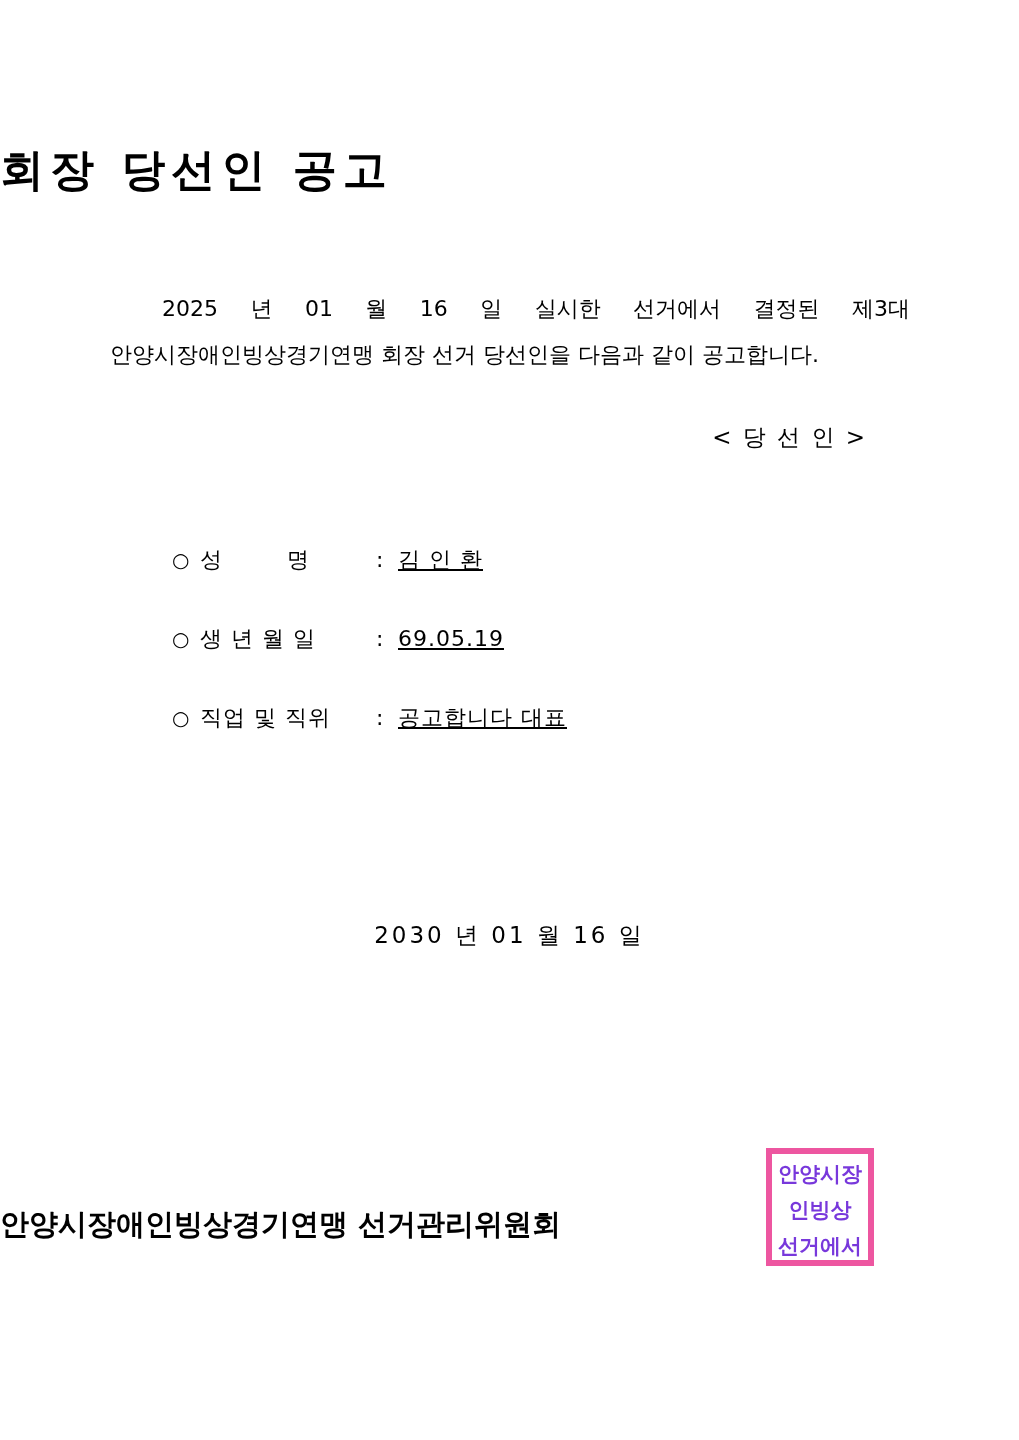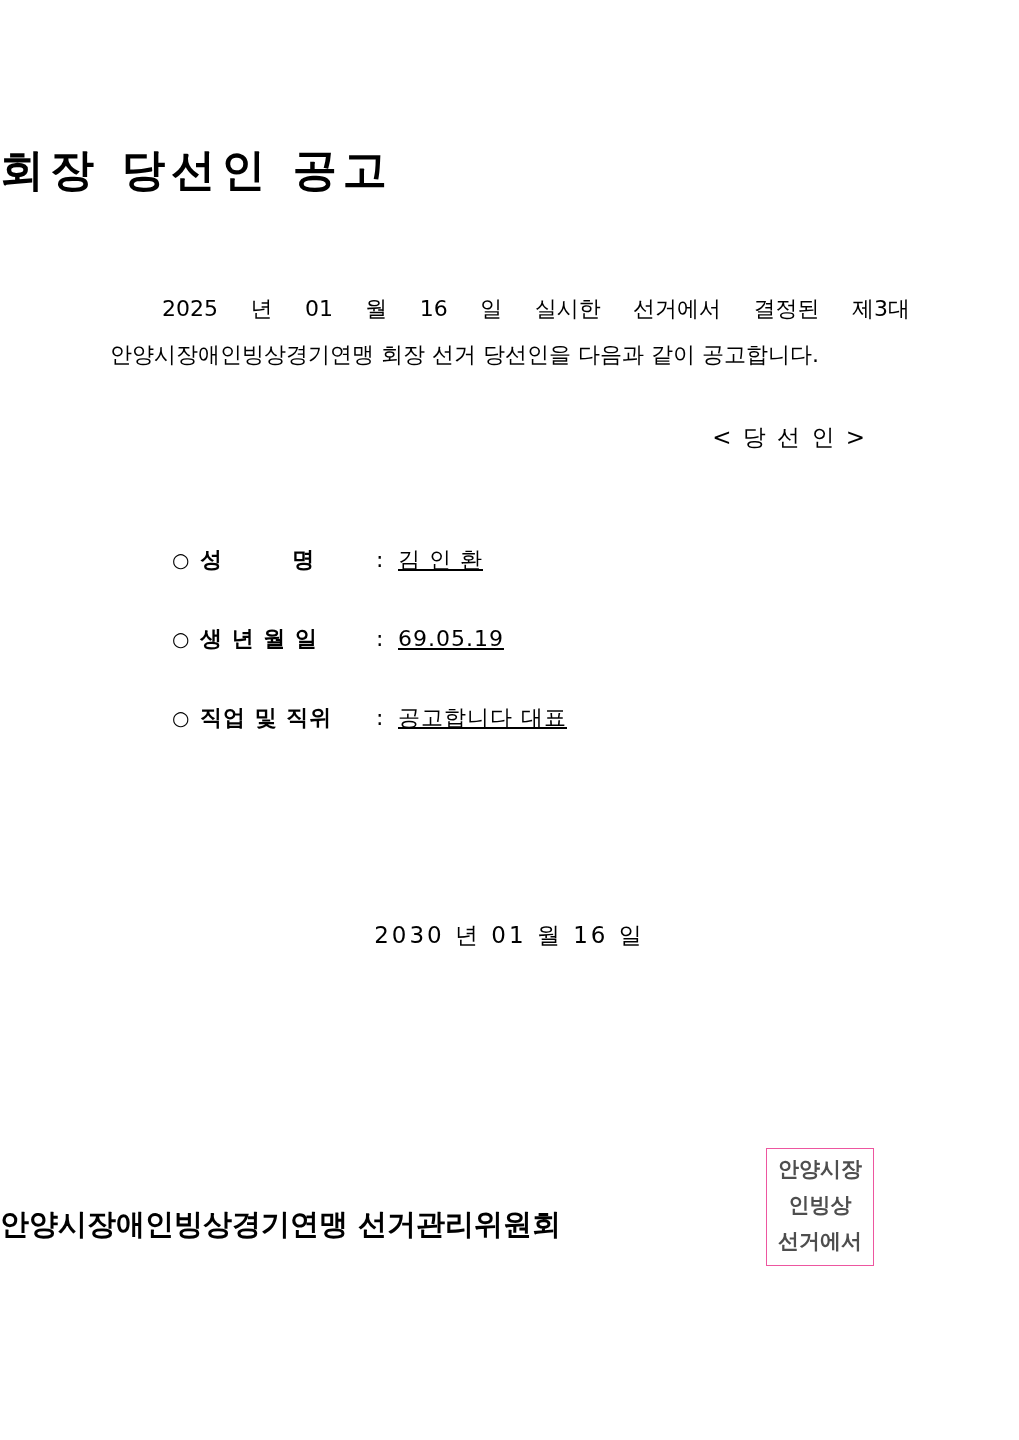--- a/index.html
+++ b/index.html
@@ -73,21 +73,20 @@
   .bullet {
     width: 28px;
     flex: 0 0 28px;
     font-size: 20px;
   }
   .field-label {
     width: 176px;
     flex: 0 0 176px;
     display: inline-block;
     white-space: pre;
-    font-weight: bold;
   }
   .field-colon {
     width: 22px;
     flex: 0 0 22px;
   }
   .field-value {
     letter-spacing: 1px;
     text-decoration: underline;
   }
 
@@ -111,23 +110,23 @@
     font-weight: bold;
     letter-spacing: 0px;
   }
 
   .seal {
     position: absolute;
     top: 1148px;
     left: 766px;
     width: 108px;
     height: 118px;
-    border: 1px solid #ec4899;
+    border: 6px solid #ec4899;
     box-sizing: border-box;
-    color: #404040;
+    color: #6d28d9;
     font-size: 21px;
     font-weight: bold;
     line-height: 36px;
     text-align: center;
     letter-spacing: 0px;
     opacity: 0.92;
     padding-top: 2px;
     box-sizing: border-box;
   }
   .seal div { white-space: nowrap; }

